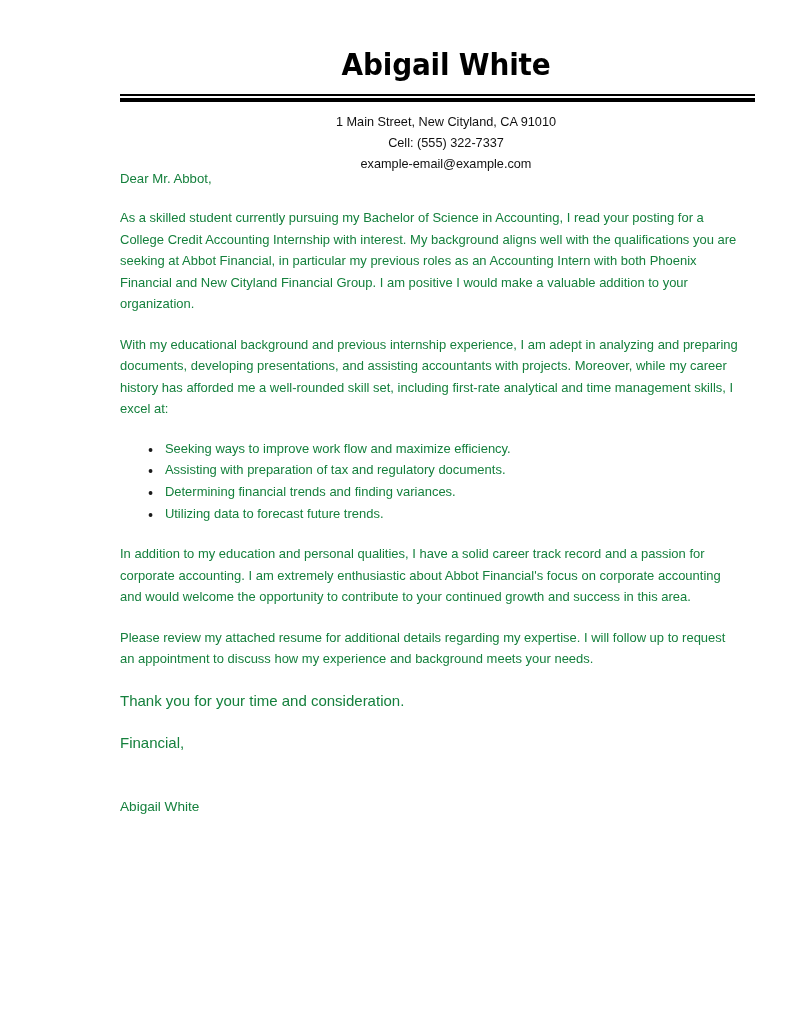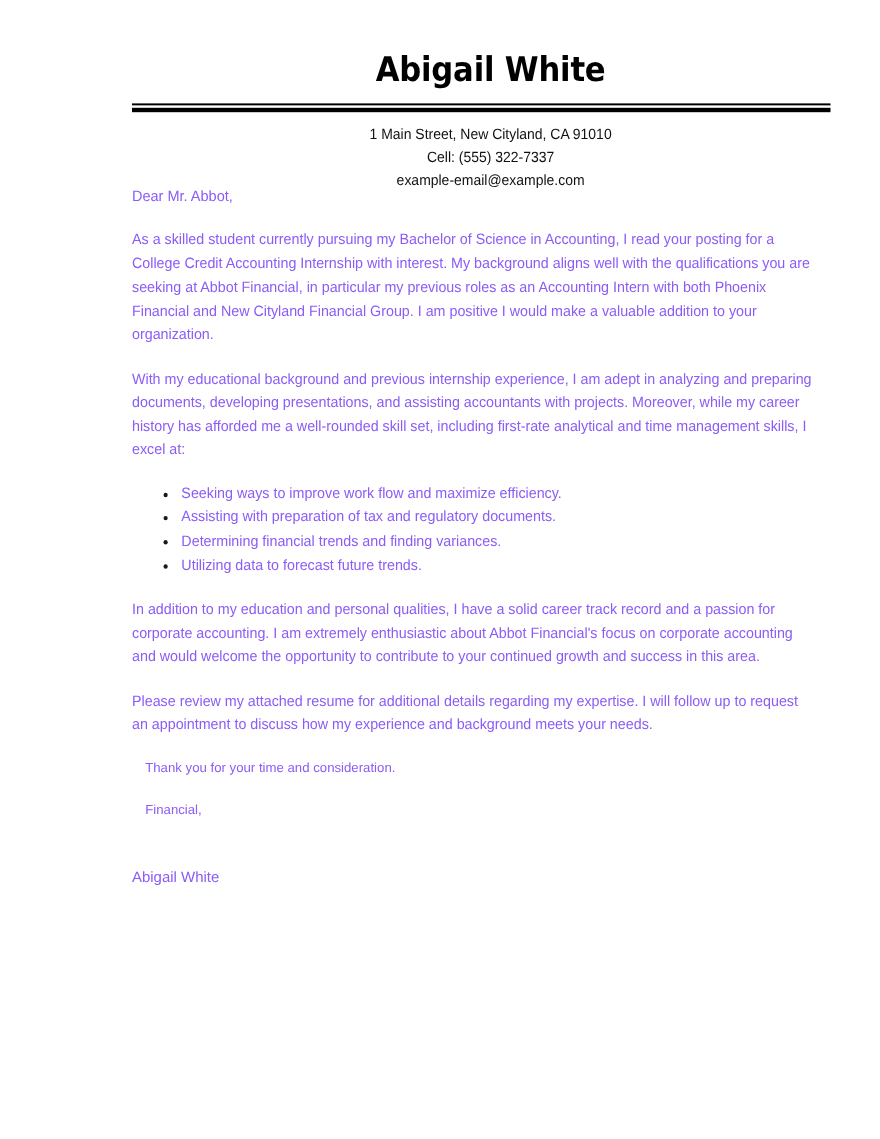--- a/index.html
+++ b/index.html
@@ -75,21 +75,21 @@
   }
 
   
   .letter-body {
     position: absolute;
     left: 75px;
     top: 168px;
     width: 652px;
     font-size: 13.6px;
     line-height: 1.58;
-    color: #8b5cf6;
+    color: #15803d;
   }
 
   .salutation {
     margin: 0 0 18px 0;
     transform: scaleX(0.97);
     transform-origin: left center;
   }
 
   .body-paragraph {
     margin: 0 0 19px 0;
@@ -115,23 +115,23 @@
     position: absolute;
     left: 0;
     top: 9px;
     width: 4px;
     height: 4px;
     border-radius: 50%;
     background: #1a1a1a;
   }
 
   .closing-line {
-    margin: 0 0 19px 12px;
+    margin: 0 0 19px 0;
     font-family: "Liberation Sans", sans-serif;
-    font-size: 12px;
+    font-size: 15px;
   }
 
   .signature-name {
     margin: 41px 0 0 0;
     font-family: "Liberation Sans", sans-serif;
     font-size: 13.6px;
   }
 </style>
 </head>
 <body>

